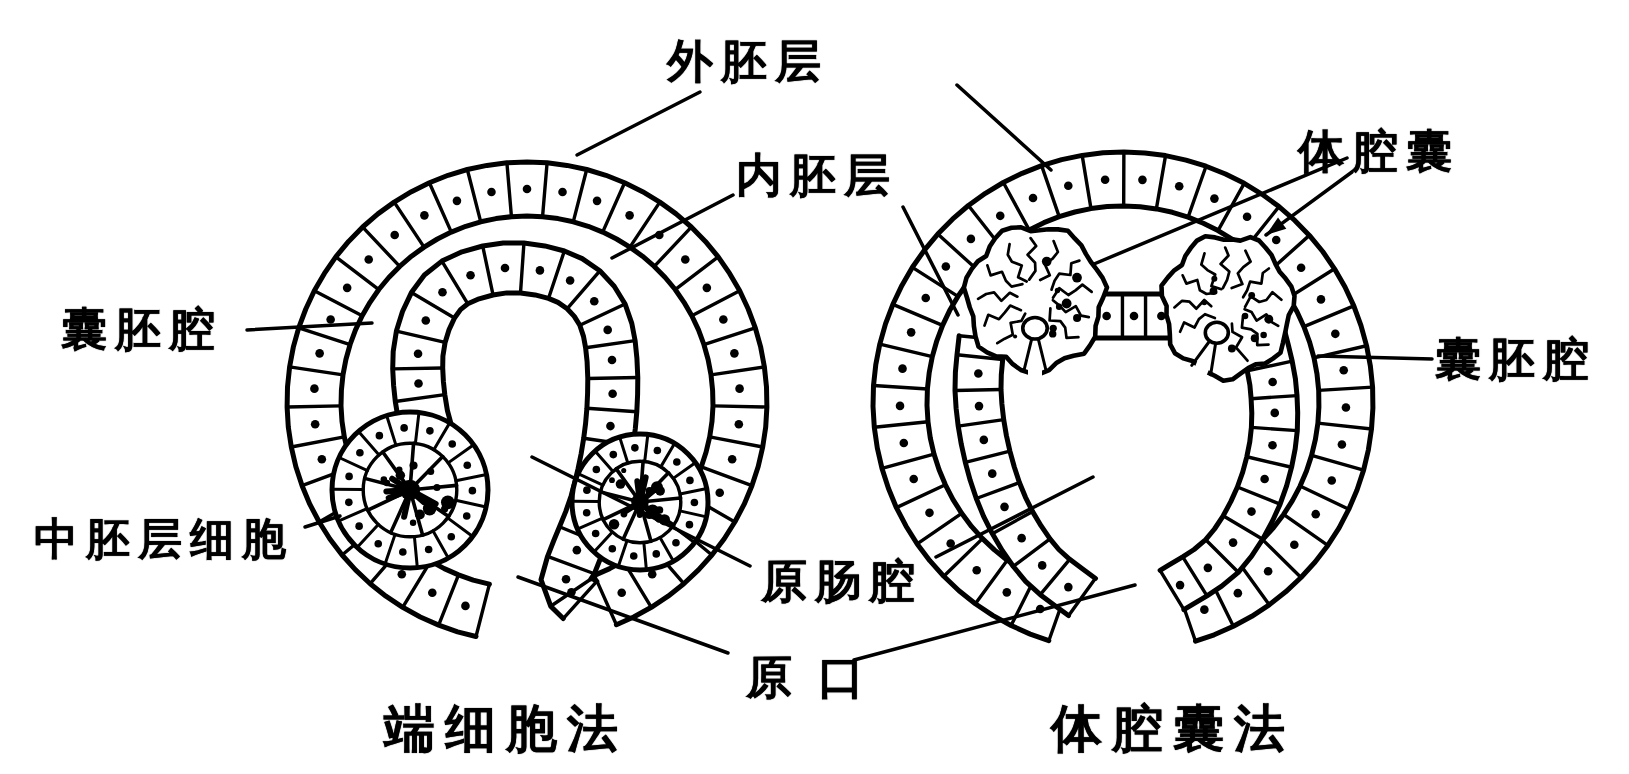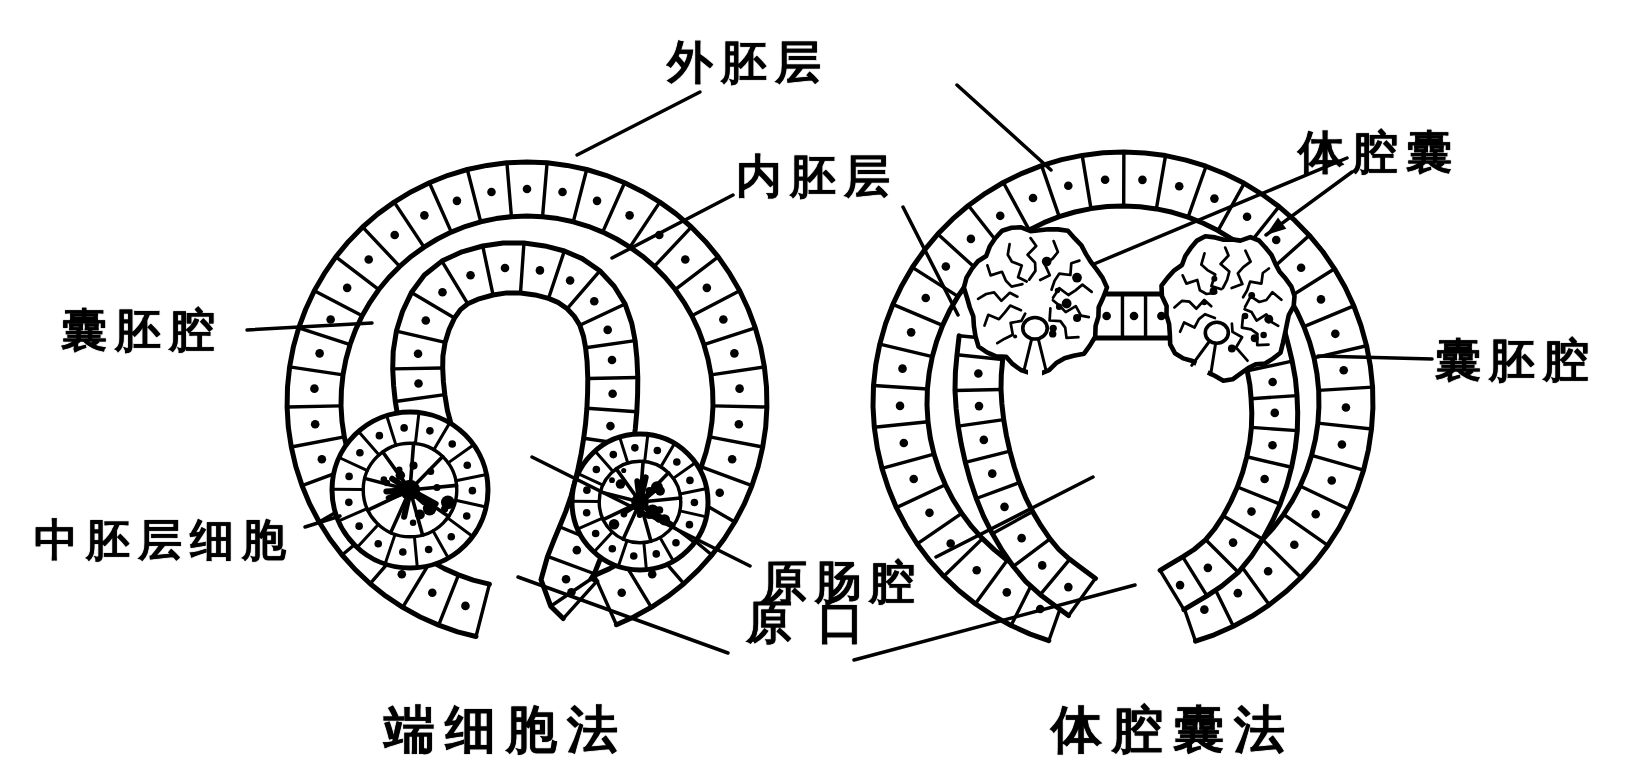--- a/index.html
+++ b/index.html
@@ -1,21 +1,21 @@
 <!DOCTYPE html>
 <html><head>
 <meta charset="utf-8">
 <style>
   html,body{margin:0;padding:0;background:#ffffff;}
   .stage{
     position:relative;
     width:1629px;height:774px;
     background:#ffffff;
     overflow:hidden;
-    font-family:Liberation Sans, sans-serif;
+    font-family:Liberation Serif, serif;
   }
   .stage svg{position:absolute;left:0;top:0;}
   .lbl{
     position:absolute;
     transform:translate(-50%,-50%);
     color:#000;
     font-weight:700;
     font-size:46px;
     letter-spacing:8px;
     white-space:nowrap;
@@ -480,17 +480,17 @@
       </g>
     </svg>
 
   <div class="lbl" style="left:748px;top:62px;">外胚层</div>
   <div class="lbl" style="left:817px;top:176px;">内胚层</div>
   <div class="lbl" style="left:1379px;top:152px;">体腔囊</div>
   <div class="lbl" style="left:142px;top:330px;">囊胚腔</div>
   <div class="lbl" style="left:1516px;top:360px;">囊胚腔</div>
   <div class="lbl small" style="left:164px;top:540px;">中胚层细胞</div>
   <div class="lbl" style="left:842px;top:582px;">原肠腔</div>
-  <div class="lbl wide" style="left:818px;top:622px;">原口</div>
+  <div class="lbl wide" style="left:818px;top:678px;">原口</div>
 
   <div class="caption" style="left:506px;top:729px;">端细胞法</div>
   <div class="caption" style="left:1173px;top:729px;">体腔囊法</div>
 </div>
 
 </body></html>

